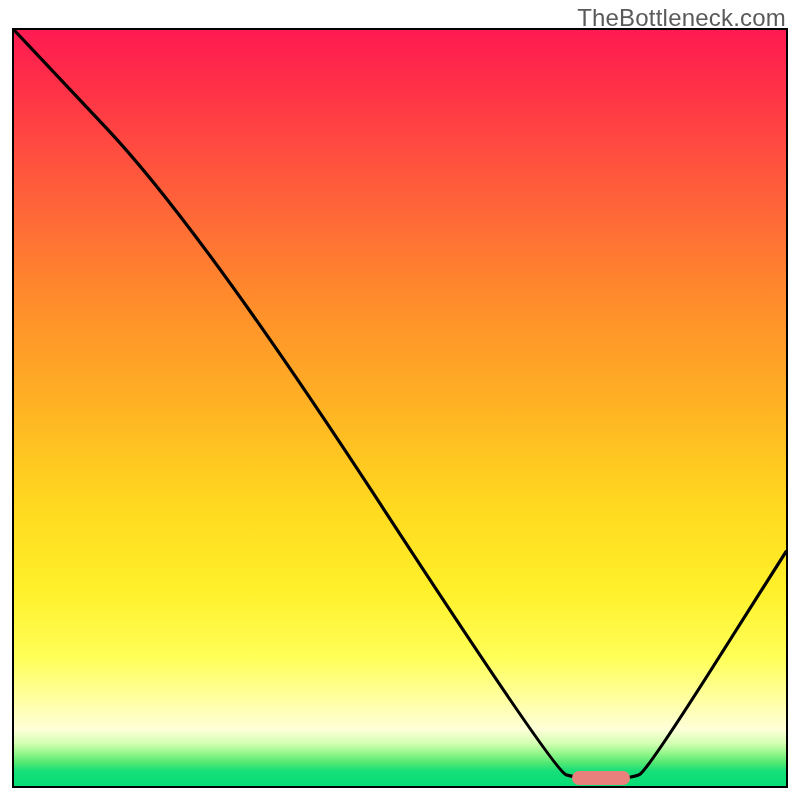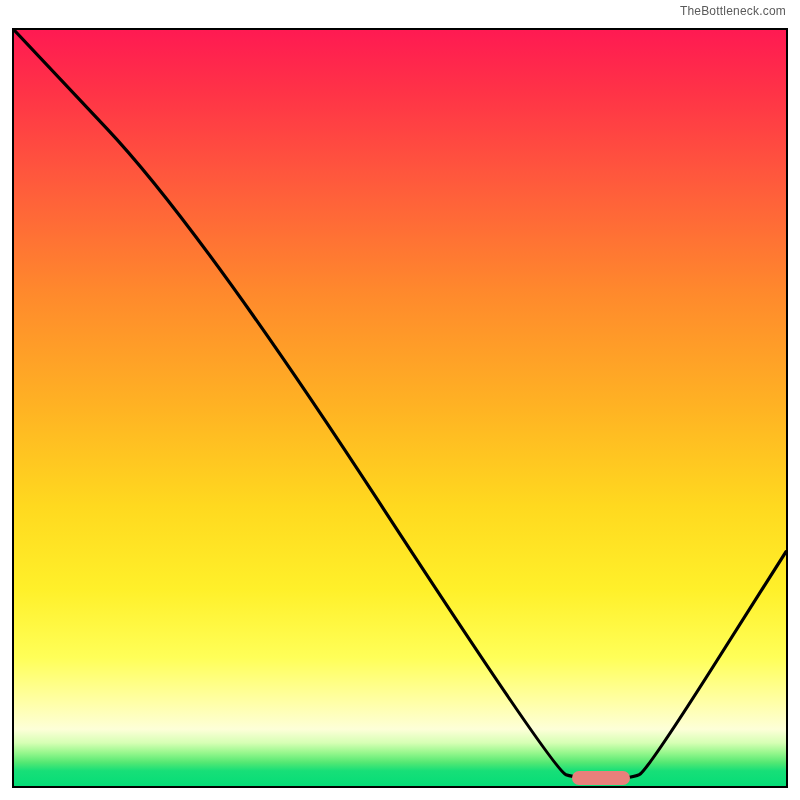--- a/index.html
+++ b/index.html
@@ -54,21 +54,21 @@
     width: 60px;
     height: 14px;
     border-radius: 8px;
     background: #e9807b;
   }
   .attribution {
     position: absolute;
     top: 4px;
     right: 14px;
     color: #5a5a5a;
-    font-size: 12px;
+    font-size: 24px;
     font-weight: 500;
     letter-spacing: 0.2px;
   }
 </style>
 </head>
 <body>
 
 <div class="attribution">TheBottleneck.com</div>
 
 <div class="frame">

